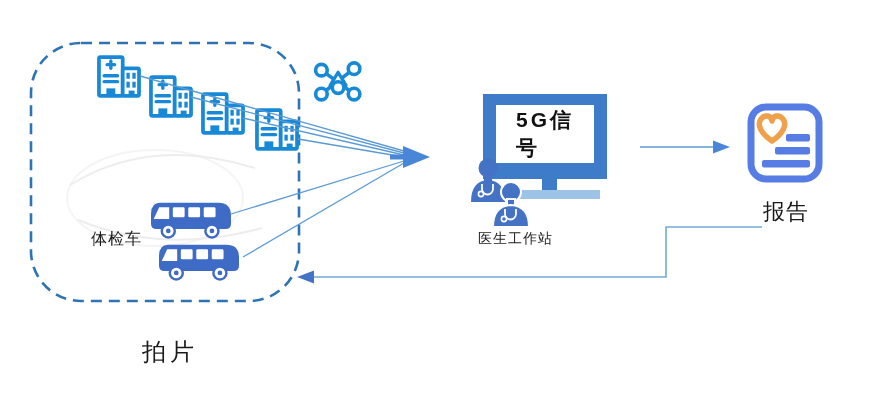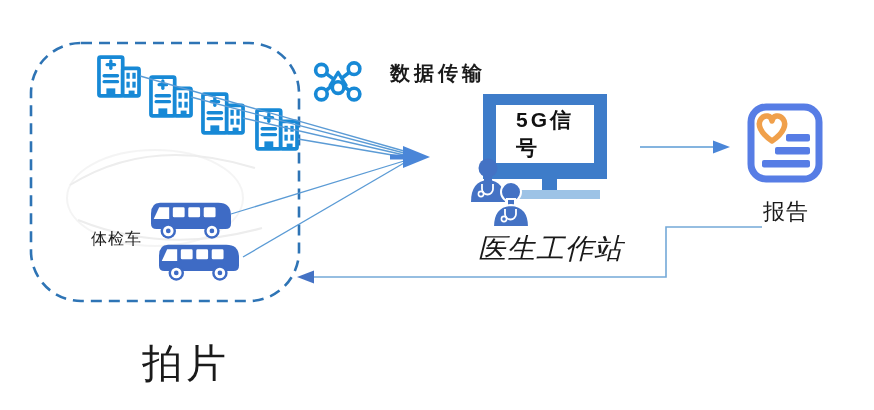--- a/index.html
+++ b/index.html
@@ -24,23 +24,23 @@
   }
   .bg-layer   { z-index: 0; }
   .fg-layer   { z-index: 2; }
 
   .label {
     color: #1a1a1a;
     white-space: nowrap;
     z-index: 3;
   }
   .lbl-vehicle  { left: 64px;  top: 229px; font-size: 16px; letter-spacing: 1px; margin-left: 27px; }
-  .lbl-action   { left: 142px; top: 336px; font-size: 40px; letter-spacing: 4px; }
+  .lbl-action   { left: 142px; top: 336px; font-size: 24px; letter-spacing: 4px; }
   .lbl-transmit { left: 390px; top: 60px;  font-size: 20px; font-weight: 700; letter-spacing: 4px; }
-  .lbl-station  { left: 478px; top: 230px; font-size: 28px; letter-spacing: 1px; font-style: italic; }
+  .lbl-station  { left: 478px; top: 230px; font-size: 14px; letter-spacing: 1px; }
   .lbl-report   { left: 763px; top: 197px; font-size: 22px; letter-spacing: 1px; }
 
   
   .hospital { width: 46px; height: 45px; z-index: 1; }
   .hospital-1 { left: 96px;  top: 54px;  }
   .hospital-2 { left: 148px; top: 74px;  }
   .hospital-3 { left: 200px; top: 91px;  }
   .hospital-4 { left: 254px; top: 107px; }
 
   
@@ -269,17 +269,16 @@
       <polygon points="713,140.5 713,153.5 730,147" fill="#4A86D8"></polygon>
     </g>
     <g>
       <polyline points="762,227 666,227 666,277 312,277" stroke="#74A9D8" stroke-width="1.6" fill="none"></polyline>
       <polygon points="314,270.5 314,283.5 297,277" fill="#4472C4"></polygon>
     </g>
   </svg>
 
   <div class="abs label lbl-vehicle">体检车</div>
   <div class="abs label lbl-action">拍片</div>
-  <div class="abs label lbl-transmit">数据传输</div>
   <div class="abs label lbl-station">医生工作站</div>
   <div class="abs label lbl-report">报告</div>
 
 </div>
 
 </body></html>

